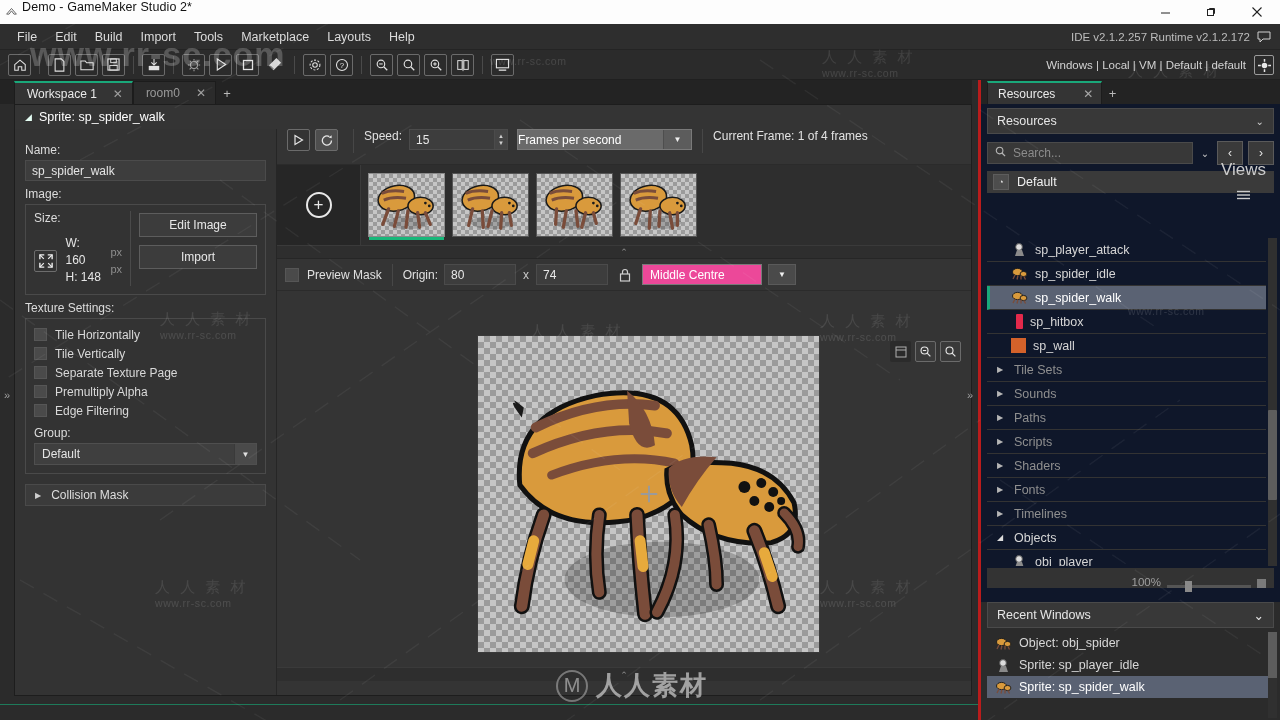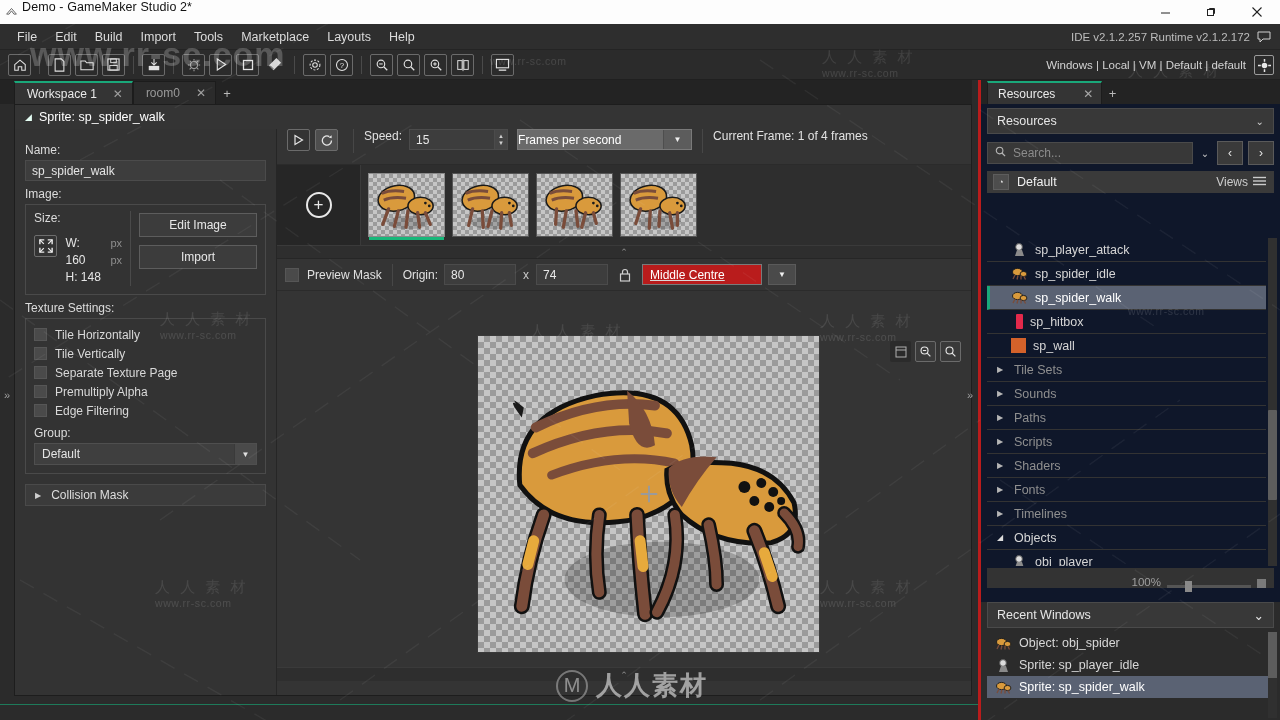--- a/index.html
+++ b/index.html
@@ -93,21 +93,21 @@
   }
   .lbl { font-size:12px; color:#dcdcdc; margin:6px 0 3px; }
   .txtfield {
     height:21px; background:#3d3d3d; border:1px solid #4b4b4b;
     display:flex; align-items:center; padding:0 6px; font-size:12px; color:#e4e4e4;
   }
   .groupbox { border:1px solid #4a4a4a; padding:6px 8px 8px; margin-top:3px; background:#333; }
   .sizerow { display:flex; align-items:flex-start; gap:0; }
   .size-left { flex:1; }
   .size-title { font-size:12px; color:#dcdcdc; margin-bottom:4px; }
-  .size-inner { display:flex; gap:8px;margin-top:10px; }
+  .size-inner { display:flex; align-items:center; gap:8px;margin-top:10px; }
   .expand-ico {
     width:24px; height:22px; border:1px solid #6d6d6d; border-radius:2px;
     display:flex; align-items:center; justify-content:center; color:#ededed;
   }
   .dims { font-size:12px; line-height:17px; color:#e6e6e6; }
   .px { color:#8e8e8e; font-size:11px; }
   .vsep { width:1px; background:#4a4a4a; align-self:stretch; margin:0 8px; }
   .size-right { width:118px; display:flex; flex-direction:column; gap:8px; padding-top:2px; }
   .btn {
     height:24px; background:#3c3c3c; border:1px solid #5d5d5d;
@@ -179,22 +179,22 @@
   .mask-bar { height:32px; display:flex; align-items:center; padding-left:8px; background:#343434;
     border-bottom:1px solid #2b2b2b; }
   .mask-bar .chk { width:14px; height:14px; background:#4a4a4a; border:1px solid #565656; margin-right:8px;}
   .mask-bar .t { font-size:12px; color:#e0e0e0; }
   .mini-sep { width:1px; height:22px; background:#474747; margin:0 10px; }
   .origin-lbl { font-size:12px; color:#e0e0e0; margin-right:6px; }
   .origin-field { width:72px; height:21px; background:#3d3d3d; border:1px solid #4b4b4b;
     display:flex; align-items:center; padding-left:6px; font-size:12px; color:#e8e8e8; }
   .xmark { margin:0 7px; font-size:12px; color:#c9c9c9; }
   .lock-ico { width:18px; height:20px; display:flex; align-items:center; justify-content:center; color:#cfcfcf; margin:0 8px; }
-  .anchor-combo { width:120px; height:21px; background:#b91c1c; border:1px solid #7a7a7a;
-    display:flex; align-items:center;text-decoration:underline; }
+  .anchor-combo { width:120px; height:21px; background:#ec4899; border:1px solid #7a7a7a;
+    display:flex; align-items:center; }
   .anchor-combo .val { padding-left:7px; font-size:12px; color:#ffffff; flex:1; }
   .anchor-btn { width:28px; height:21px; margin-left:6px; background:#4a4a4a; border:1px solid #5a5a5a;
     display:flex; align-items:center; justify-content:center; font-size:8px; color:#efefef; }
 
   .canvas-area { position:absolute; top:204px; left:0; right:0; bottom:14px; background:#343434; }
   .canvas-tools { position:absolute; right:10px; top:8px; display:flex; align-items:center; gap:4px; }
   .ctool { width:21px; height:21px; border:1px solid #6b6b6b; border-radius:2px;
     display:flex; align-items:center; justify-content:center; color:#e6e6e6; background:#3a3a3a; }
   .ctool.flat { border-color:transparent; background:#2b2b2b; }
   .sprite-canvas {
@@ -226,21 +226,21 @@
   .searchbox .ph { font-size:12px; color:#8c8c8c; }
   .chev-btn { width:14px; display:flex; align-items:center; justify-content:center; color:#c6c6c6; font-size:10px; }
   .navbtn { width:26px; height:24px; background:#3a3a3a; border:1px solid #5a5a5a;
     display:flex; align-items:center; justify-content:center; color:#e6e6e6; font-size:12px; }
 
   .default-row { height:22px; margin:0 6px; background:#3a3a3a; display:flex; align-items:center;
     padding:0 8px 0 6px; }
   .def-ico { width:16px; height:16px; background:#4d4d4d; border:1px solid #5d5d5d; margin-right:8px;
     display:flex; align-items:center; justify-content:center; color:#dcdcdc; font-size:9px; }
   .def-name { flex:1; font-size:12.5px; color:#f0f0f0; }
-  .views { font-size:12px; color:#cccccc; display:flex; align-items:center; gap:5px; }
+  .views { font-size:17px; color:#cccccc; display:flex; align-items:center; gap:5px;flex-direction:column; }
 
   .tree { position:absolute; left:6px; right:14px; top:158px; bottom:154px; overflow:hidden; }
   .trow { height:24px; display:flex; align-items:center; padding-left:10px; font-size:12.5px; color:#d6d6d6;
     border-bottom:1px solid #333333; }
   .trow.child { padding-left:24px; }
   .trow.sel { background:#5a6273; color:#ffffff; border-left:3px solid #1aa87a; padding-left:7px; }
   .trow.sel.child { padding-left:21px; }
   .trow .tri { width:12px; font-size:8px; color:#b6b6b6; margin-right:5px; }
   .trow .tri.open { color:#dcdcdc; }
   .trow.dim { color:#8f8f8f; }

